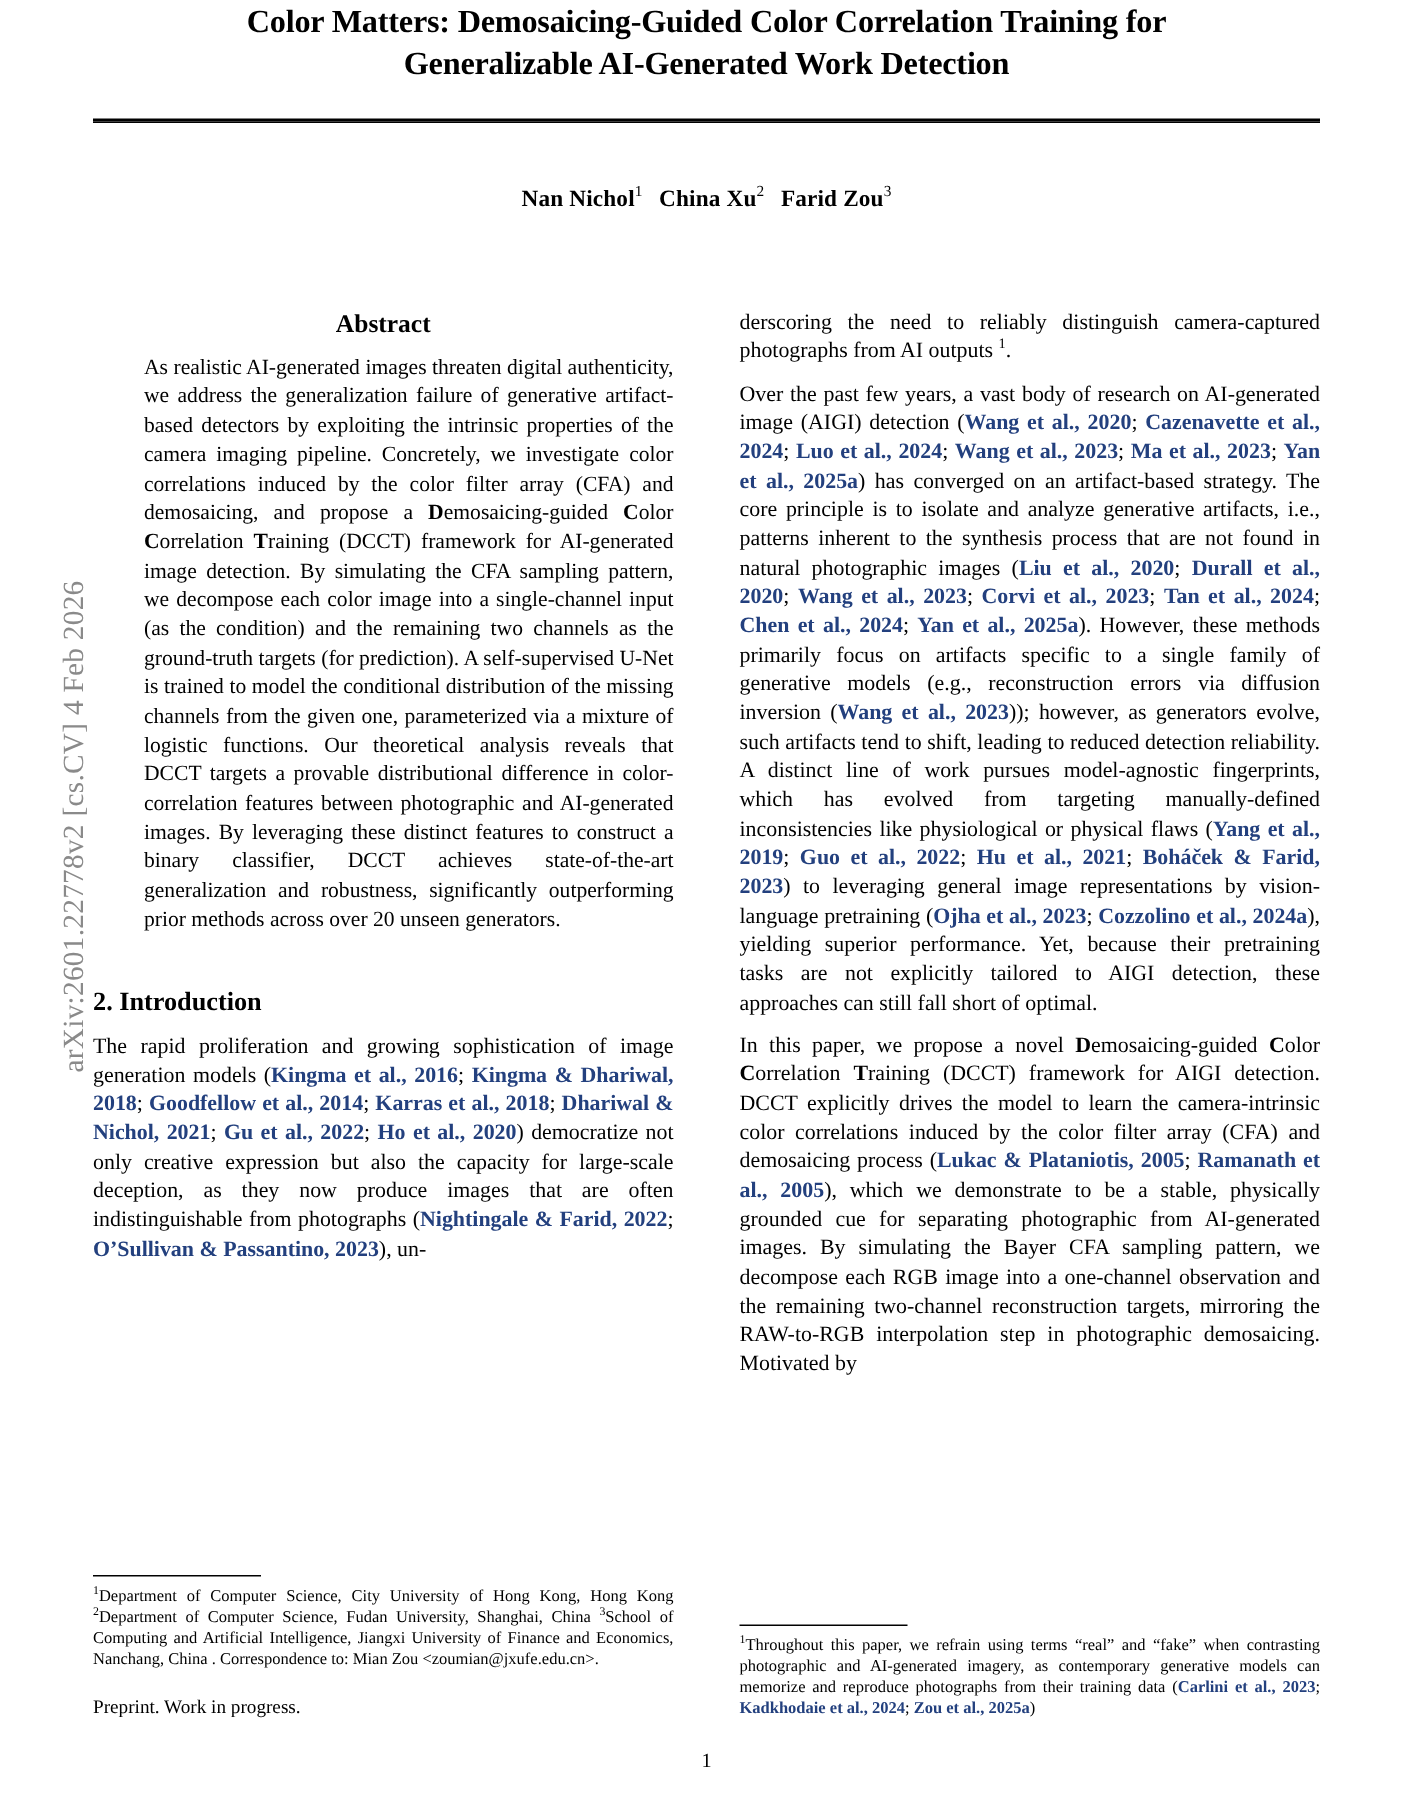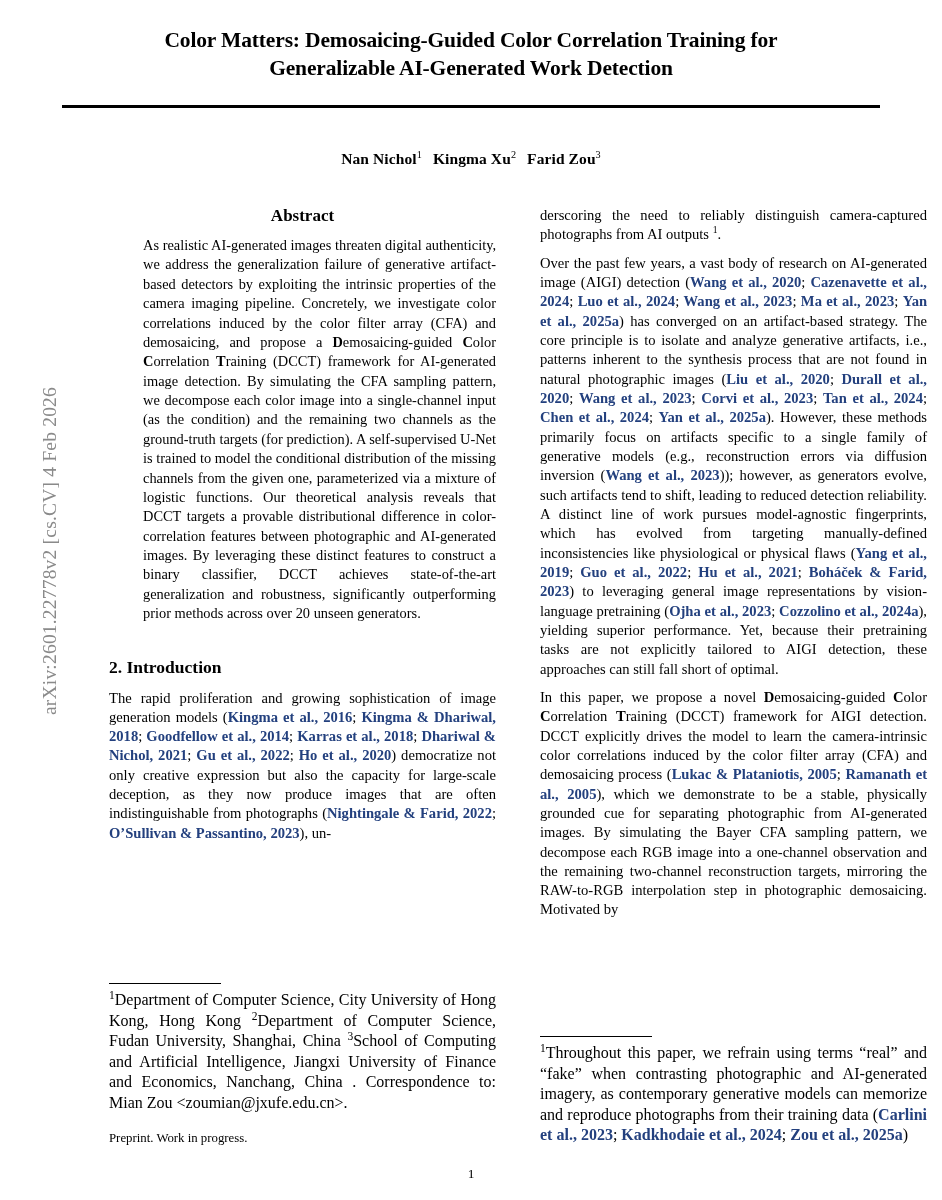--- a/index.html
+++ b/index.html
@@ -33,21 +33,21 @@
   
   .page {
     position: absolute;
     left: 62px;
     top: 0;
     width: 818px;
     height: 1200px;
   }
 
   
-  .title-block { padding-top: 26px; }
+  .title-block { }
   .paper-title {
     font-size: 21.5px;
     font-weight: bold;
     line-height: 1.32;
     text-align: center;
     margin: 0 6px;
     letter-spacing: -0.15px;
   }
   .rule-double {
     margin-top: 22px;
@@ -67,21 +67,20 @@
 
   
   .columns {
     position: absolute;
     top: 206px;
     left: 0;
     width: 818px;
     height: 940px;
     display: flex;
     gap: 44px;
-    margin-left: 47px;
   }
   .col { width: 387px; position: relative; }
 
   .col-flow { height: 100%; display: flex; flex-direction: column; }
 
   .abstract-head {
     text-align: center;
     font-size: 17px;
     font-weight: bold;
     margin: 0 0 10px 0;
@@ -113,21 +112,21 @@
   .b { font-weight: bold; }
 
   
   .footnote-zone { margin-top: auto; }
   .fn-rule {
     width: 112px;
     border-top: 1.1px solid #000;
     margin: 8px 0 6px 0;
   }
   .footnote {
-    font-size: 16px;
+    font-size: 11px;
     line-height: 1.285;
     text-align: justify;
     margin: 0;
     hyphens: manual;
   }
   .footnote sup { font-size: 0.72em; }
   .preprint {
     font-size: 12.8px;
     margin-top: 16px;
   }
@@ -149,21 +148,21 @@
 
 <div class="page">
 
   <div class="title-block">
     <h1 class="paper-title">
       <span>Color Matters: Demosaicing-Guided Color Correlation Training for</span><br>
       <span>Generalizable AI-Generated Work Detection</span>
     </h1>
     <div class="rule-double"></div>
     <div class="authors">
-      <span><span>Nan Nichol</span><sup>1</sup></span><span class="sep"></span><span><span>Kingma Xu</span><sup>2</sup></span><span class="sep"></span><span><span>Farid Zou</span><sup>3</sup></span>
+      <span><span>Nan Nichol</span><sup>1</sup></span><span class="sep"></span><span><span>China Xu</span><sup>2</sup></span><span class="sep"></span><span><span>Farid Zou</span><sup>3</sup></span>
     </div>
   </div>
 
   <div class="columns">
 
     <div class="col">
       <div class="col-flow">
         <div>
           <div class="abstract-head">Abstract</div>
           <p class="abstract-body">As realistic AI-generated images threaten digital authenticity, we address the generalization failure of generative artifact-based detectors by exploiting the intrinsic properties of the camera imaging pipeline. Concretely, we investigate color correlations induced by the color filter array (CFA) and demosaicing, and propose a <span class="b">D</span>emosaicing-guided <span class="b">C</span>olor <span class="b">C</span>orrelation <span class="b">T</span>raining (DCCT) framework for AI-generated image detection. By simulating the CFA sampling pattern, we decompose each color image into a single-channel input (as the condition) and the remaining two channels as the ground-truth targets (for prediction). A self-supervised U-Net is trained to model the conditional distribution of the missing channels from the given one, parameterized via a mixture of logistic functions. Our theoretical analysis reveals that DCCT targets a provable distributional difference in color-correlation features between photographic and AI-generated images. By leveraging these distinct features to construct a binary classifier, DCCT achieves state-of-the-art generalization and robustness, significantly outperforming prior methods across over 20 unseen generators.</p>

